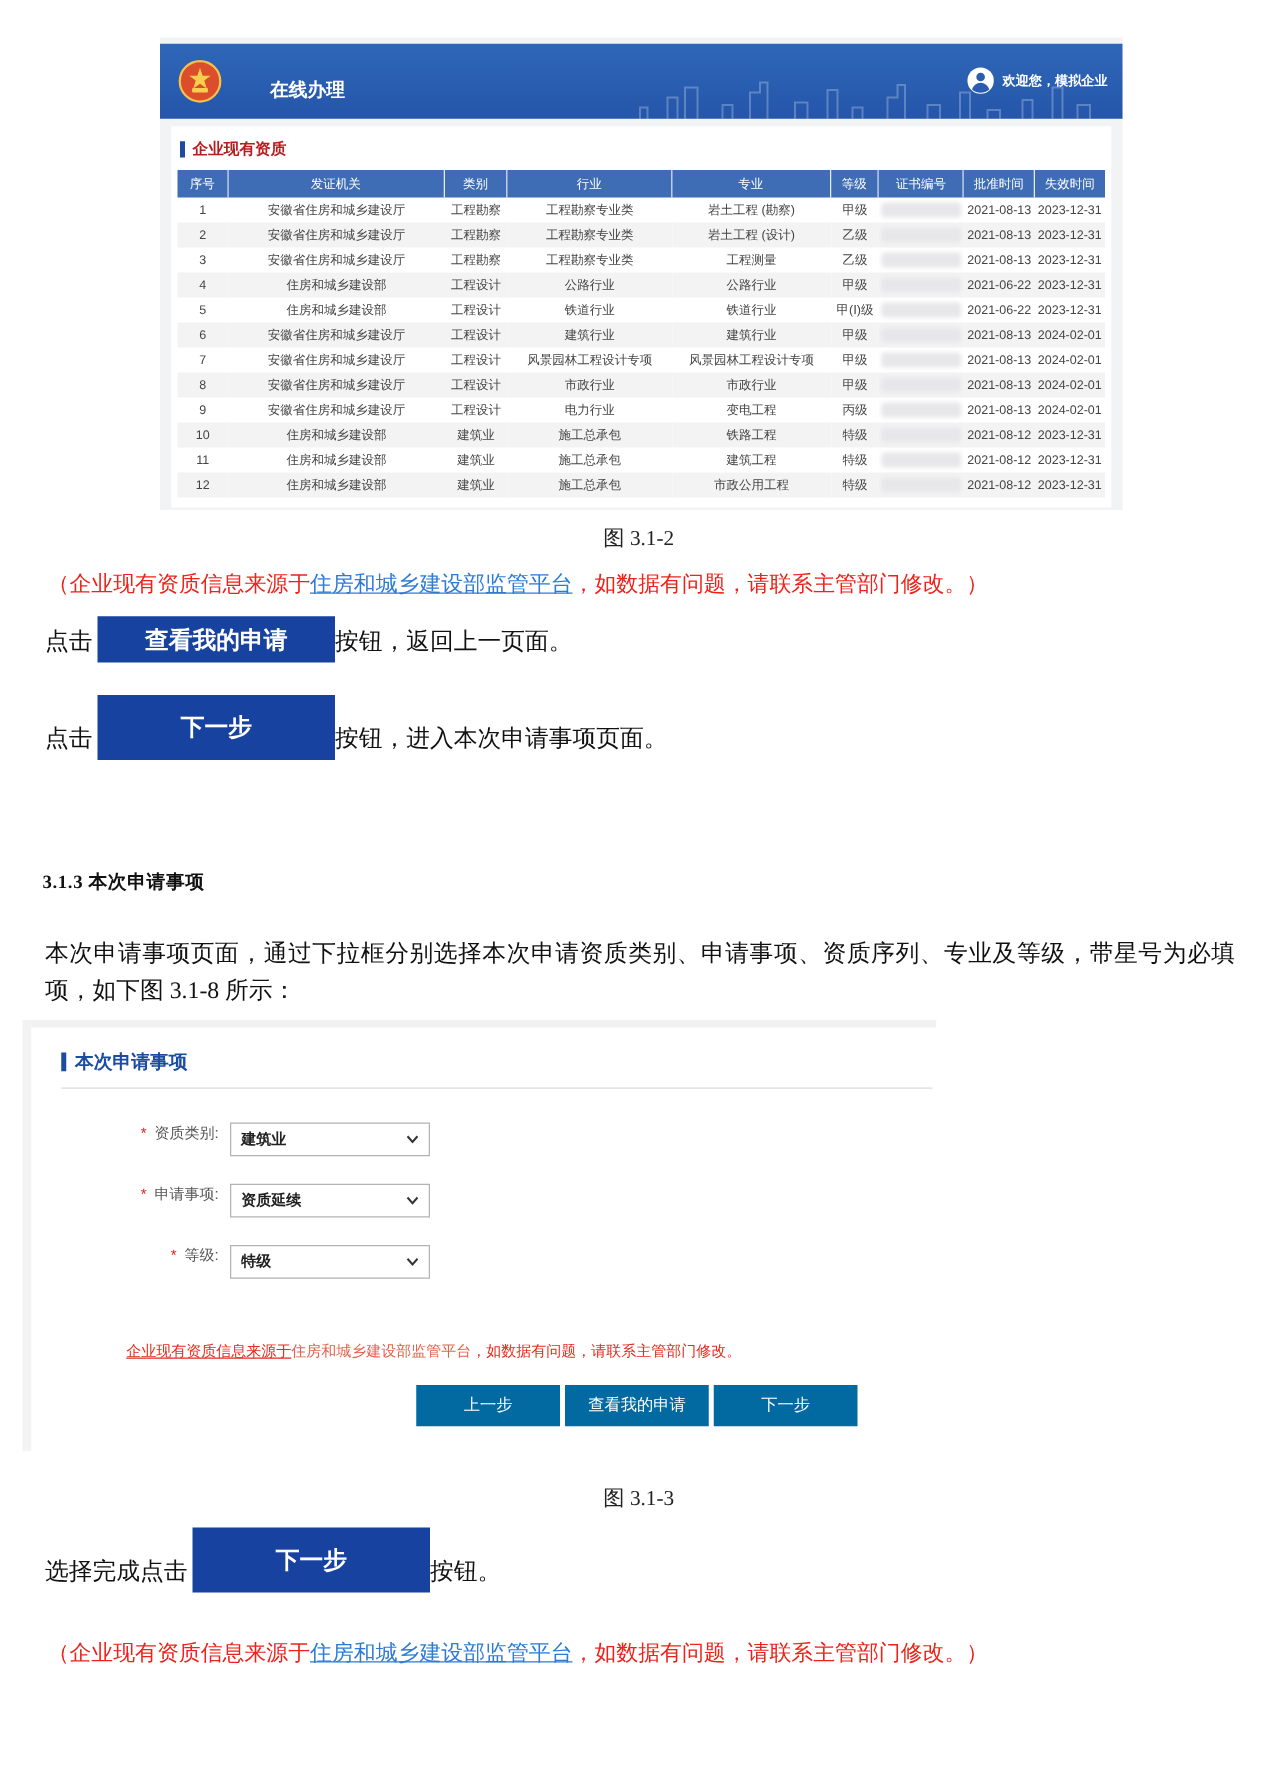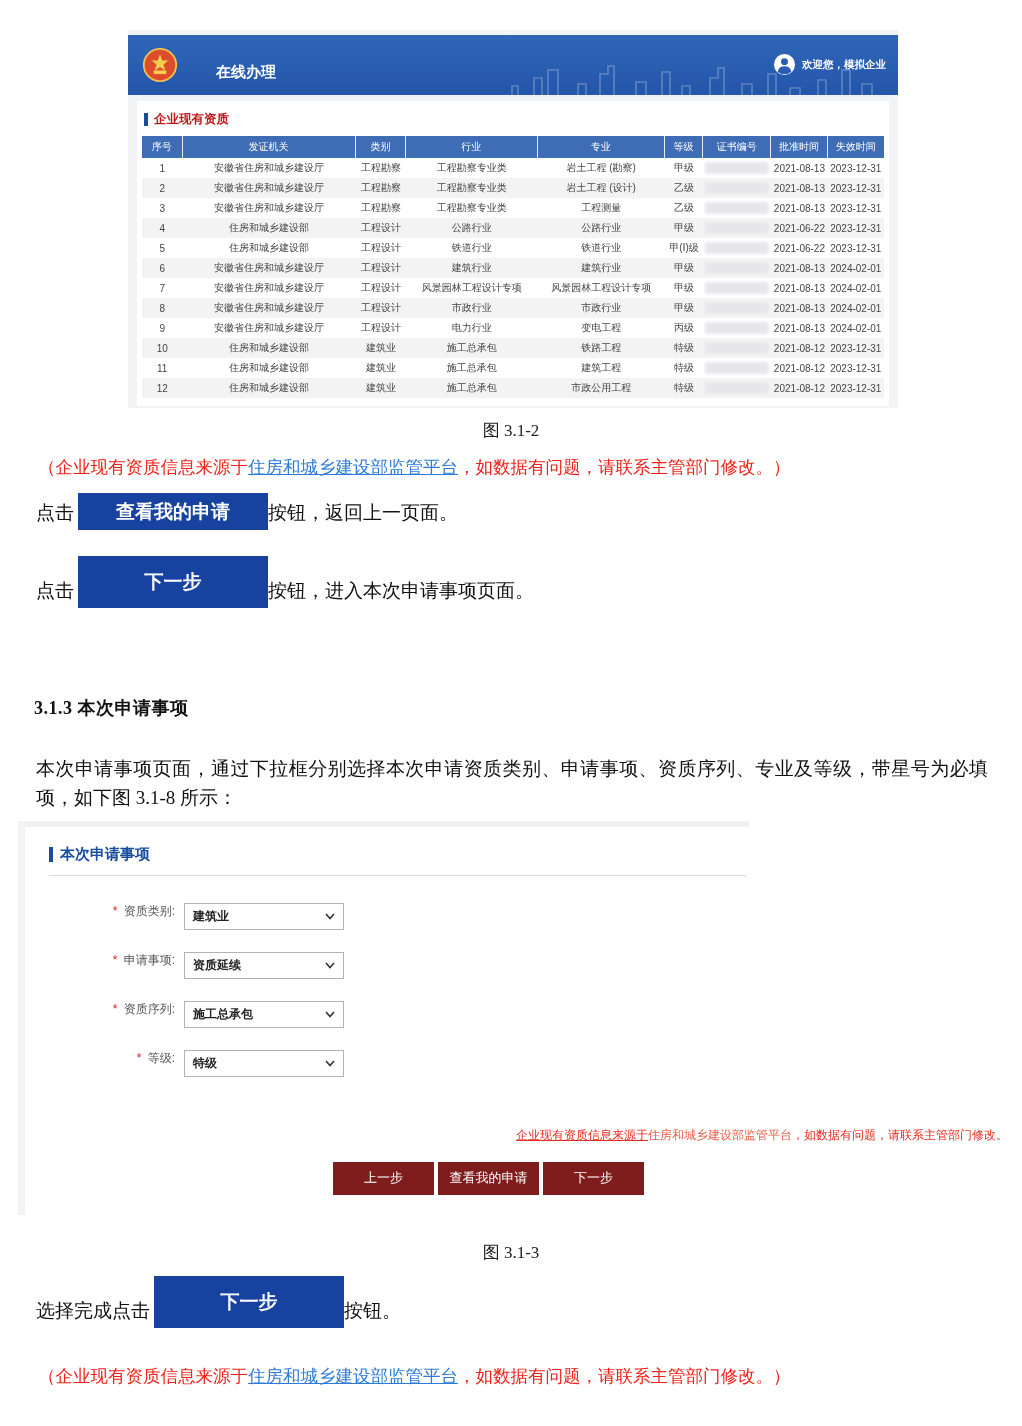--- a/index.html
+++ b/index.html
@@ -73,21 +73,21 @@
   .click-para .tail { padding-bottom:4px; }
   .p1 { margin-top:14px; }
   .p2 { margin-top:26px; }
   .btn-big {
     background:#17429f; color:#fff; border:none; cursor:pointer;
     font-family:"Liberation Sans","DejaVu Sans",sans-serif; font-weight:bold;
     display:flex; align-items:center; justify-content:center;
   }
   .btn-view { width:190px; height:37px; font-size:19px; margin-left:4px; }
   .btn-next-big { width:190px; height:52px; font-size:19px; margin-left:4px; }
-  .doc-heading { margin:88px 0 0 34px; font-size:18px; font-weight:bold; letter-spacing:.5px; }
+  .doc-heading { margin:88px 0 0 34px; font-size:15px; font-weight:bold; letter-spacing:.5px; }
   .doc-body { margin:34px 34px 0 36px; font-size:19px; line-height:1.55; text-align:justify; }
 
   
   .shot2 { position:relative; margin:8px 0 0 18px; width:990px; background:#fff;
     padding:24px 0 20px 31px; }
   .shot2-left-strip { position:absolute; left:0; top:0; bottom:0; width:7px; background:#f3f3f4; }
   .shot2-top-strip { position:absolute; left:7px; top:0; height:6px; width:724px; background:#f1f1f2; }
   .form-sec-title { display:flex; align-items:center; gap:7px; }
   .form-sec-bar { width:4px; height:15px; background:#1a4da1; }
   .form-sec-text { color:#1a4da1; font-weight:bold; font-size:15px;
@@ -98,27 +98,27 @@
     font-family:"Liberation Sans","DejaVu Sans",sans-serif; }
   .f-label { width:126px; text-align:right; font-size:12px; color:#555; white-space:nowrap; }
   .star { color:#e02020; margin-right:3px; }
   .select {
     margin-left:9px; width:160px; height:27px; border:1px solid #b3b3b3; background:#fff;
     display:flex; align-items:center; justify-content:space-between; padding:0 8px;
     cursor:pointer;
   }
   .select .sel-val { font-size:12px; color:#222; font-weight:bold; }
   .select.hl { border:2px solid #e7a23c; border-radius:3px; box-shadow:0 0 2px rgba(231,162,60,.6); }
-  .form-note { margin:50px 0 0 36px; font-size:12px; color:#e32b1e;
-    font-family:"Liberation Sans","DejaVu Sans",sans-serif;text-align:right; }
+  .form-note { margin:50px 0 0 52px; font-size:12px; color:#e32b1e;
+    font-family:"Liberation Sans","DejaVu Sans",sans-serif; }
   .form-note .src { text-decoration:underline; }
   .form-note .plat { color:#e8604a; }
   .form-btn-row { display:flex; gap:4px; margin:18px 0 0 284px; }
   .btn-form {
-    width:101px; height:33px; background:#7f1d1d; color:#fff; border:none; cursor:pointer;
+    width:115px; height:33px; background:#0369a1; color:#fff; border:none; cursor:pointer;
     font-family:"Liberation Sans","DejaVu Sans",sans-serif; font-size:13px;
     display:flex; align-items:center; justify-content:center;
   }
   .cap2 { margin-top:26px; }
   .p3 { margin-top:12px; }
   .note-last { margin-top:36px; }
 </style>
 </head>
 <body>
 
@@ -357,29 +357,20 @@
       <div class="form-row">
         <div class="f-label"><span class="star">*</span><span> 申请事项:</span></div>
         <div class="select">
           <span class="sel-val">资质延续</span>
           <svg width="10" height="7" viewBox="0 0 10 7">
             <path d="M1 1 L5 5.5 L9 1" fill="none" stroke="#333" stroke-width="1.6"></path>
           </svg>
         </div>
       </div>
       <div class="form-row">
-        <div class="f-label"><span class="star">*</span><span> 资质序列:</span></div>
-        <div class="select">
-          <span class="sel-val">施工总承包</span>
-          <svg width="10" height="7" viewBox="0 0 10 7">
-            <path d="M1 1 L5 5.5 L9 1" fill="none" stroke="#333" stroke-width="1.6"></path>
-          </svg>
-        </div>
-      </div>
-      <div class="form-row">
         <div class="f-label"><span class="star">*</span><span> 等级:</span></div>
         <div class="select">
           <span class="sel-val">特级</span>
           <svg width="10" height="7" viewBox="0 0 10 7">
             <path d="M1 1 L5 5.5 L9 1" fill="none" stroke="#333" stroke-width="1.6"></path>
           </svg>
         </div>
       </div>
     </div>
 

